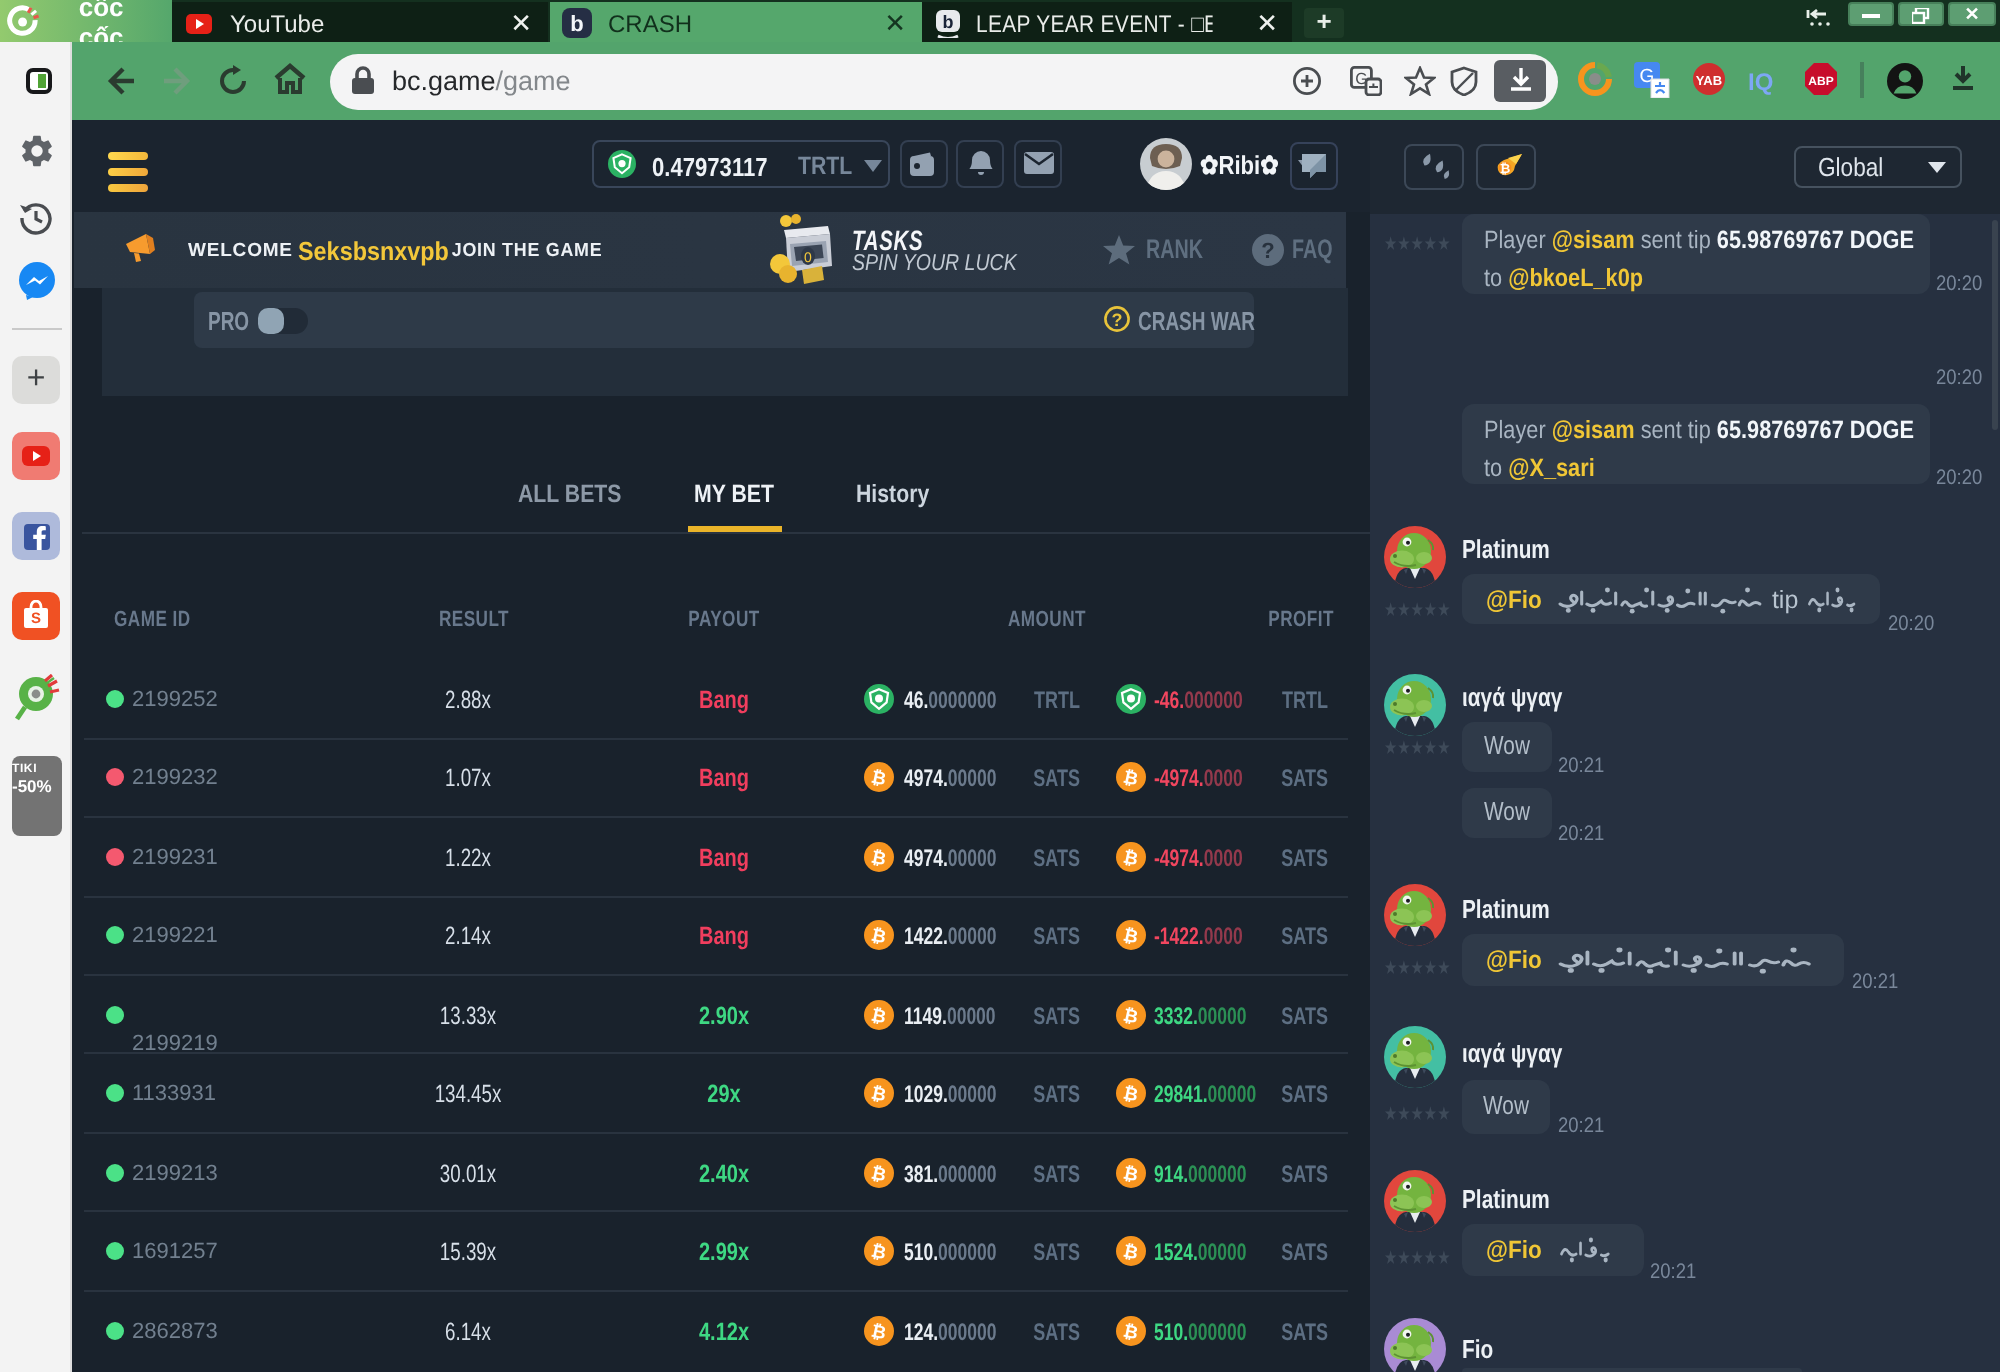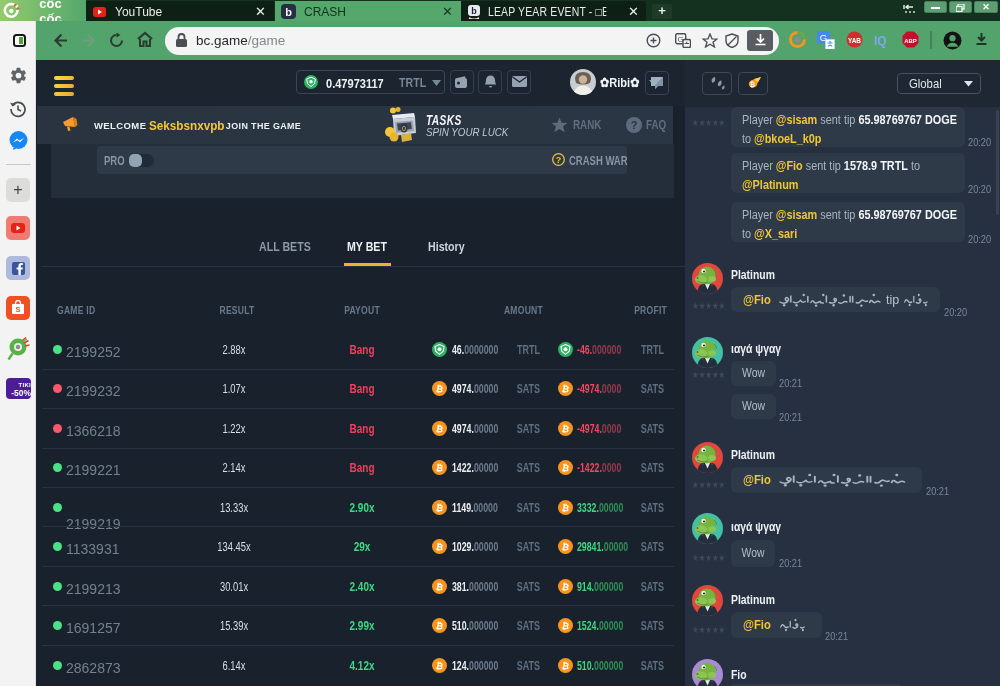--- a/index.html
+++ b/index.html
@@ -9,21 +9,21 @@
 .tabtext { font-size:12px; white-space:nowrap; }
 .stamp { color:#79879a; font-size:10.5px; transform:scaleX(0.88); transform-origin:0 50%; }
 .stars { color:#3e4a59; font-size:9.5px; letter-spacing:0; white-space:nowrap; display:inline-block; transform:scaleX(0.78); transform-origin:0 50%; }
 .uname { color:#edf1f5; font-weight:bold; font-size:13px; transform:scaleX(0.8); transform-origin:0 50%; white-space:nowrap; }
 .yel { color:#f0c636; font-weight:bold; }
 .wt { color:#f2f6fa; }
 .bubble { background:#2f3a49; border-radius:6px; color:#a9b5c2; font-size:12.5px; }
 .btxt { transform:scaleX(0.87); transform-origin:0 0; white-space:nowrap; line-height:19px; }
 .hdr { color:#68788c; font-size:11px; font-weight:bold; letter-spacing:0.3px; }
 .rowline { left:5px; width:632px; height:1px; background:#29333f; }
-.gid { color:#72808f; font-size:14px; }
+.gid { color:#72808f; font-size:11px; }
 .res { color:#d7dfe8; font-size:12.5px; }
 .bang { color:#f13e5e; font-size:12px; font-weight:bold; }
 .grn { color:#3ed883; font-weight:bold; }
 .grnz { color:#2b9055; font-weight:bold; }
 .neg { color:#f1465f; font-weight:bold; }
 .negz { color:#93394c; font-weight:bold; }
 .amt { color:#e9eef3; font-size:12px; font-weight:bold; }
 .amtz { color:#6b7a8c; }
 .cur { color:#5d6f83; font-size:12px; font-weight:bold; }
 .dot { width:9px; height:9px; border-radius:50%; }
@@ -208,21 +208,21 @@
     </svg>
   </div>
 <svg class="abs" style="left:7px;top:337px" width="23" height="24" viewBox="0 0 23 24">
     <circle cx="11" cy="10" r="8.5" fill="#58b247"></circle>
     <circle cx="11" cy="10" r="4" fill="#e8f2e6"></circle>
     <circle cx="11" cy="10" r="2.2" fill="#8a8d8a"></circle>
     <path d="M15.5 3.5 L19 0.5 M17 6 L21.5 3.5 M18 9 L22.5 8" stroke="#e23b3b" stroke-width="1.6"></path>
     <path d="M16.5 4.5 L20 2" stroke="#58b247" stroke-width="1.2"></path>
     <path d="M5.5 16.5 L1.5 22.5" stroke="#58b247" stroke-width="2.4"></path>
   </svg>
-<div class="abs" style="left:6px;top:378px;width:25px;height:21px;background:#4c1d95;border-radius:4px;text-align:right">
+<div class="abs" style="left:6px;top:378px;width:25px;height:40px;background:#737373;border-radius:4px;text-align:left">
     <div style="font-size:6px;font-weight:bold;color:#fff;margin-top:4px;letter-spacing:0.3px">TIKI</div>
     <div style="font-size:8.5px;font-weight:bold;color:#fff">-50%</div>
   </div>
 
 <div class="abs" id="site" style="left:37px;top:60px;width:963px;height:626px;background:#19222c">
   <div class="abs" style="left:0;top:0;width:649px;height:46px;background:#1b242f"></div>
   <div class="abs" style="left:17px;top:16px;width:20px;height:3.6px;background:linear-gradient(90deg,#ffd84f,#f3b73a);border-radius:2px"></div>
   <div class="abs" style="left:17px;top:24px;width:20px;height:3.6px;background:linear-gradient(90deg,#fdcf46,#f0a83a);border-radius:2px"></div>
   <div class="abs" style="left:17px;top:32px;width:20px;height:3.6px;background:linear-gradient(90deg,#f8c840,#eea43c);border-radius:2px"></div>
   <div class="abs" style="left:259px;top:10px;width:149px;height:24px;border:1.5px solid #39465a;border-radius:4px"></div>
@@ -352,21 +352,21 @@
   <div class="abs amt sL73" style="left:415px;top:322.4px;white-space:nowrap">4974.<span class="amtz">00000</span></div>
   <div class="abs cur sR75" style="left:433px;width:70px;top:322.4px;text-align:right">SATS</div>
   <div class="abs" style="left:521px;top:321.4px"><svg width="15" height="15" viewBox="0 0 15 15">
         <circle cx="7.5" cy="7.5" r="7.5" fill="#f7941e"></circle>
         <text x="7.5" y="11" font-size="9" font-weight="bold" fill="#fff" text-anchor="middle" font-family="Liberation Sans" transform="rotate(12 7.5 7.5)">₿</text>
       </svg></div>
   <div class="abs amt sL73" style="left:540px;top:322.4px;white-space:nowrap"><span class="neg">-4974.</span><span class="negz">0000</span></div>
   <div class="abs cur sR75" style="left:557px;width:70px;top:322.4px;text-align:right">SATS</div>
   <div class="abs rowline" style="top:308.6px"></div>
   <div class="abs dot dp" style="left:16px;top:363.9px"></div>
-  <div class="abs gid" style="left:29px;top:362.9px">1366218</div>
+  <div class="abs gid" style="left:29px;top:362.9px">2199231</div>
   <div class="abs res sC75" style="left:147px;width:100px;top:361.9px;text-align:center">1.22x</div>
   <div class="abs bang sC8" style="left:275px;width:100px;top:361.9px;text-align:center;font-size:12.5px">Bang</div>
   <div class="abs" style="left:395px;top:360.9px"><svg width="15" height="15" viewBox="0 0 15 15">
         <circle cx="7.5" cy="7.5" r="7.5" fill="#f7941e"></circle>
         <text x="7.5" y="11" font-size="9" font-weight="bold" fill="#fff" text-anchor="middle" font-family="Liberation Sans" transform="rotate(12 7.5 7.5)">₿</text>
       </svg></div>
   <div class="abs amt sL73" style="left:415px;top:361.9px;white-space:nowrap">4974.<span class="amtz">00000</span></div>
   <div class="abs cur sR75" style="left:433px;width:70px;top:361.9px;text-align:right">SATS</div>
   <div class="abs" style="left:521px;top:360.9px"><svg width="15" height="15" viewBox="0 0 15 15">
         <circle cx="7.5" cy="7.5" r="7.5" fill="#f7941e"></circle>
@@ -498,23 +498,20 @@
     <svg class="abs" style="left:279px;top:21px" width="9" height="5.5" viewBox="0 0 10 6">
         <path d="M0 0 L5 6 L10 0 Z" fill="#dfe5ec"></path>
       </svg>
     <div class="abs" style="left:311px;top:50px;width:3px;height:105px;background:#39434f;border-radius:2px"></div>
 
     <div class="abs" style="left:7px;top:52px"><span class="stars">★★★★★</span></div>
     <div class="abs bubble" style="left:46px;top:47px;width:234px;height:40px;padding:4px 11px;line-height:19px">
         <div class="btxt">Player <span class="yel">@sisam</span> sent tip <b class="wt">65.98769767 DOGE</b><br>to <span class="yel">@bkoeL_k0p</span></div>
       </div>
     <div class="abs stamp" style="left:283px;top:76px">20:20</div>
-    <div class="abs bubble" style="left:46px;top:93px;width:234px;height:40px;padding:4px 11px;line-height:19px">
-        <div class="btxt">Player <span class="yel">@Fio</span> sent tip <b class="wt">1578.9 TRTL</b> to<br><span class="yel">@Platinum</span></div>
-      </div>
     <div class="abs stamp" style="left:283px;top:123px">20:20</div>
     <div class="abs bubble" style="left:46px;top:142px;width:234px;height:40px;padding:4px 11px;line-height:19px">
         <div class="btxt">Player <span class="yel">@sisam</span> sent tip <b class="wt">65.98769767 DOGE</b><br>to <span class="yel">@X_sari</span></div>
       </div>
     <div class="abs stamp" style="left:283px;top:173px">20:20</div>
 
     <div class="abs" style="left:7px;top:203px"><svg width="31" height="31" viewBox="0 0 31 31">
           <defs>
             <clipPath id="cc1">
               <circle cx="15.5" cy="15.5" r="15.5"></circle>

